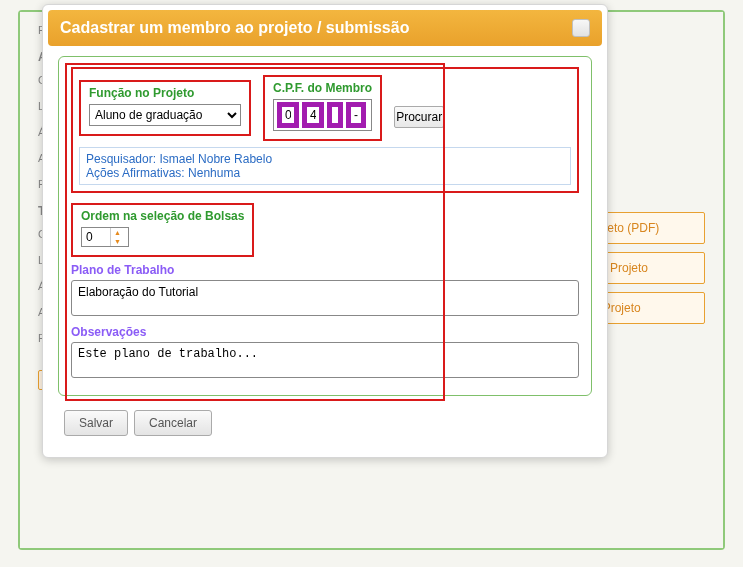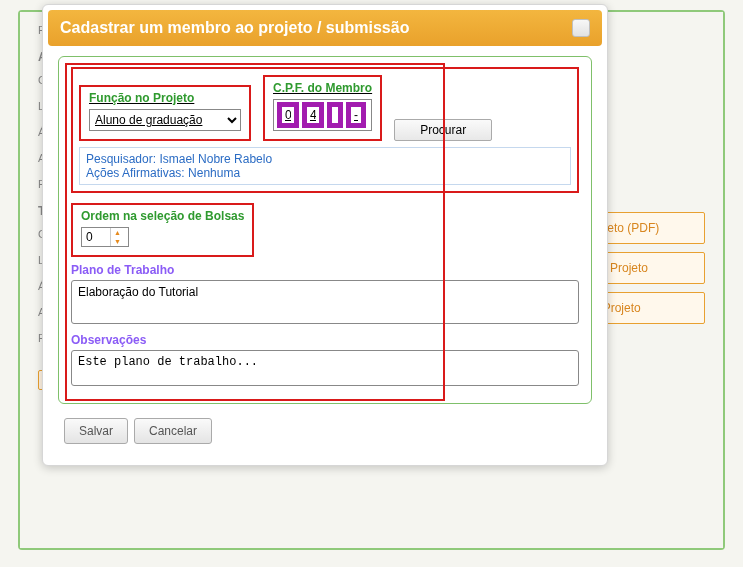--- a/index.html
+++ b/index.html
@@ -166,21 +166,21 @@
       display: flex;
       gap: 3px;
       border: 1px solid #888;
       padding: 2px 3px;
     }
     .cpf-group input { border: none; outline: none; }
 
     .procurar-btn {
       border: 1px solid #aaa;
       background: linear-gradient(#fafafa, #e8e8e8);
-      padding: 3px 25px;
+      padding: 3px 1px;
       font-size: 12px;
       border-radius: 2px;
       cursor: pointer;
     }
 
     .info-box {
       margin-top: 6px;
       border: 1px solid #c5d8ee;
       background: #fff;
       padding: 4px 6px;
@@ -218,21 +218,21 @@
     }
 
     textarea.plano {
       width: 100%;
       border: 1px solid #888;
       border-radius: 3px;
       padding: 4px 6px;
       font-size: 12px;
       font-family: inherit;
       resize: none;
-      height: 44px;
+      height: 36px;
     }
     textarea.obs {
       width: 100%;
       border: 1px solid #888;
       border-radius: 3px;
       padding: 4px 6px;
       font-size: 12px;
       font-family: Liberation Mono, monospace;
       resize: none;
       height: 36px;
@@ -298,21 +298,21 @@
       <div class="close-btn">
         <span style="font-size:9px;color:#888;"></span>
       </div>
     </div>
 
     <div class="modal-body">
       <div class="form-panel">
 
         
         <div class="wide-red" style="padding:6px;">
-          <div class="row" style="align-items:flex-end;text-decoration:underline;">
+          <div class="row" style="align-items:center;">
 
             <div class="hl-box">
               <div class="field-label">Função no Projeto</div>
               <div class="combo-wrap">
                 <select class="combo">
                   <option>Aluno de graduação</option>
                 </select>
               </div>
             </div>
 

